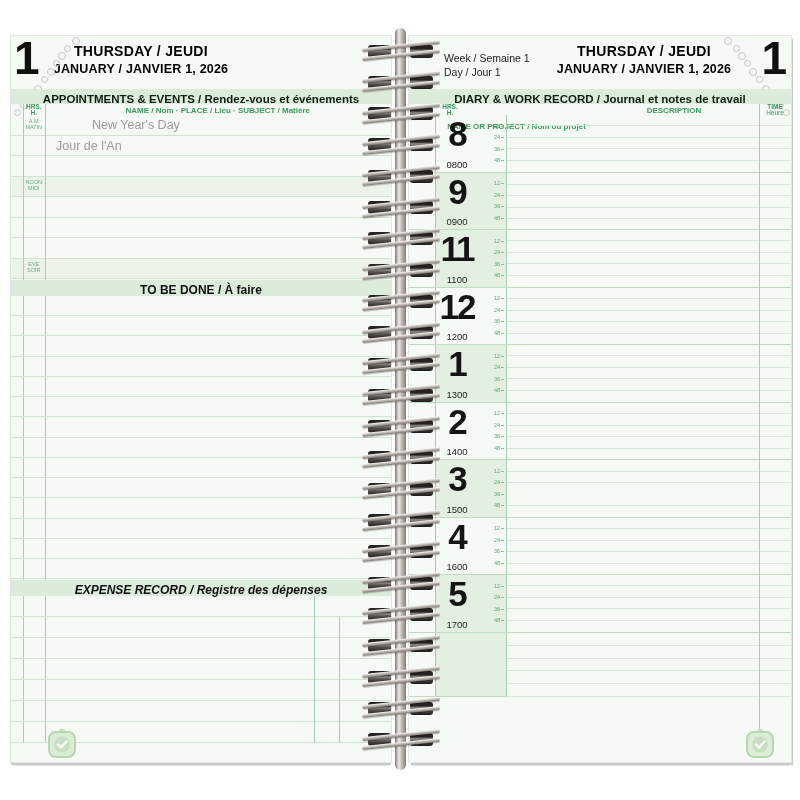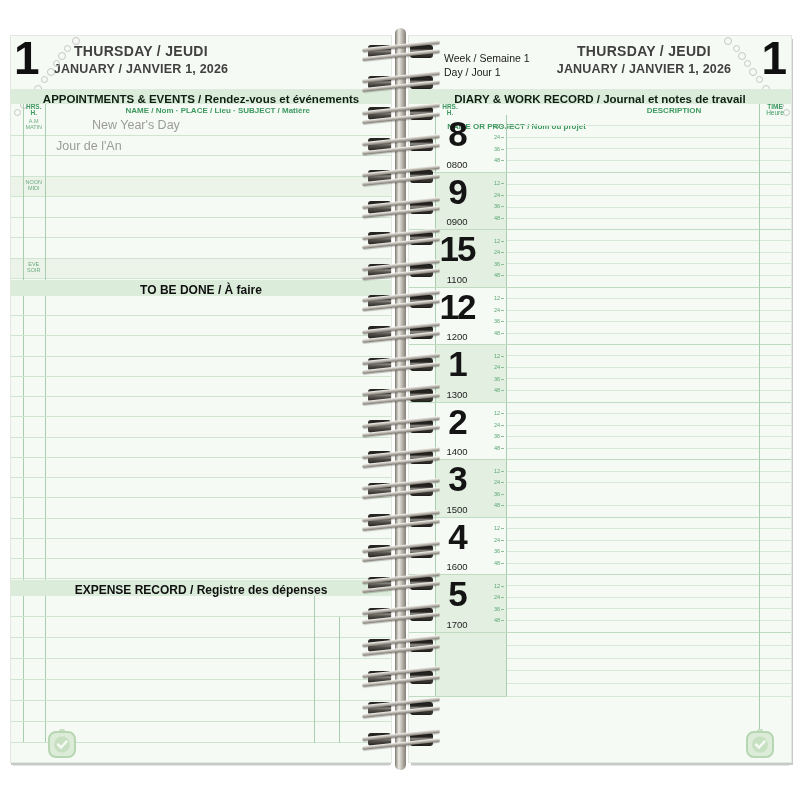--- a/index.html
+++ b/index.html
@@ -3,21 +3,21 @@
 <meta charset="utf-8">
 <style>
   html,body{margin:0;padding:0;background:#ffffff;}
   #planner{position:relative;width:800px;height:800px;background:#ffffff;overflow:hidden;
     font-family:"Liberation Sans","DejaVu Sans",sans-serif;}
   .page{position:absolute;top:35px;height:728px;background:#f6faf4;border:1px solid #e3e7e1;
     box-sizing:border-box;box-shadow:0 3px 0 -1px #c7cbc7,0 6px 0 -3px #e2e5e2;}
   #left-page{left:10px;width:382px;}
   #right-page{left:408px;width:384px;box-shadow:2px 3px 0 -1px #c7cbc7,0 6px 0 -3px #e2e5e2;}
   .corner-num{position:absolute;top:0px;font-size:46px;line-height:44px;font-weight:800;color:#101010;}
-  .titles{position:absolute;top:7px;width:260px;text-align:center;color:#404040;}
+  .titles{position:absolute;top:7px;width:260px;text-align:center;color:#000000;}
   .title-weekday{font-size:14px;font-weight:bold;letter-spacing:.3px;}
   .title-date{font-size:12.5px;font-weight:bold;margin-top:3px;letter-spacing:.2px;}
   .dot{position:absolute;border:1.5px solid #c6c6c6;border-radius:50%;background:transparent;}
   .band{position:absolute;left:0;right:0;height:15px;background:#dcecdb;text-align:center;
     font-weight:bold;color:#0e1f12;}
   .band span{font-size:11.5px;line-height:15px;}
   .band-small span{font-size:12px;}
   .hrs-h{position:absolute;text-align:center;font-size:6.5px;line-height:6px;font-weight:bold;color:#3d9960;}
   .cols-label{position:absolute;text-align:center;font-size:8px;font-weight:bold;color:#3d9960;}
   .rows{position:absolute;left:0;right:0;}
@@ -112,21 +112,21 @@
     <div class="entry-text" style="left:45px;top:82px;margin-left:36px;">New Year's Day</div>
     <div class="entry-text" style="left:45px;top:102.5px;">Jour de l'An</div>
 
     <div class="band band-small" style="top:243.5px;height:16px;color:#101010;">
       <span style="line-height:16px;">TO BE DONE / À faire</span>
     </div>
     <div class="rows" style="top:259.5px;height:284px;
       background:repeating-linear-gradient(to bottom,transparent 0 19.25px,#cfe5cf 19.25px 20.25px);"></div>
 
     <div class="band band-small" style="top:543.5px;height:16px;color:#101010;">
-      <span style="line-height:16px;">EXPENSE RECORD / Registre des dépenses</span>
+      <span style="line-height:16px;font-style:italic;">EXPENSE RECORD / Registre des dépenses</span>
     </div>
     <div class="rows" style="top:559.5px;height:147.5px;
       background:repeating-linear-gradient(to bottom,transparent 0 20px,#cfe5cf 20px 21px);"></div>
     <div class="vline" style="left:303px;top:559.5px;height:147.5px;"></div>
     <div class="vline" style="left:328px;top:580.5px;height:126.5px;"></div>
 
     <div class="clock-icon" style="left:36px;top:692px;">
       <svg width="30" height="30" viewBox="0 0 30 30">
         <rect x="12" y="1" width="6" height="4" rx="1.5" fill="#c9e0c4"></rect>
         <rect x="2" y="4" width="26" height="25" rx="7" fill="#dcecd8" stroke="#b7d6b2" stroke-width="2"></rect>
@@ -191,21 +191,21 @@
             <div class="h-code">0900</div>
             <div class="h-tick" style="top: 7.5px;">12</div>
             <div class="h-tick" style="top: 19px;">24</div>
             <div class="h-tick" style="top: 30.5px;">36</div>
             <div class="h-tick" style="top: 42px;">48</div>
           </div>
           <div class="h-ruled"></div>
         </div>
         <div class="hour-block">
           <div class="h-strip tint">
-            <div class="h-digit">15</div>
+            <div class="h-digit">11</div>
             <div class="h-code">1100</div>
             <div class="h-tick" style="top: 7.5px;">12</div>
             <div class="h-tick" style="top: 19px;">24</div>
             <div class="h-tick" style="top: 30.5px;">36</div>
             <div class="h-tick" style="top: 42px;">48</div>
           </div>
           <div class="h-ruled"></div>
         </div>
         <div class="hour-block">
           <div class="h-strip">

